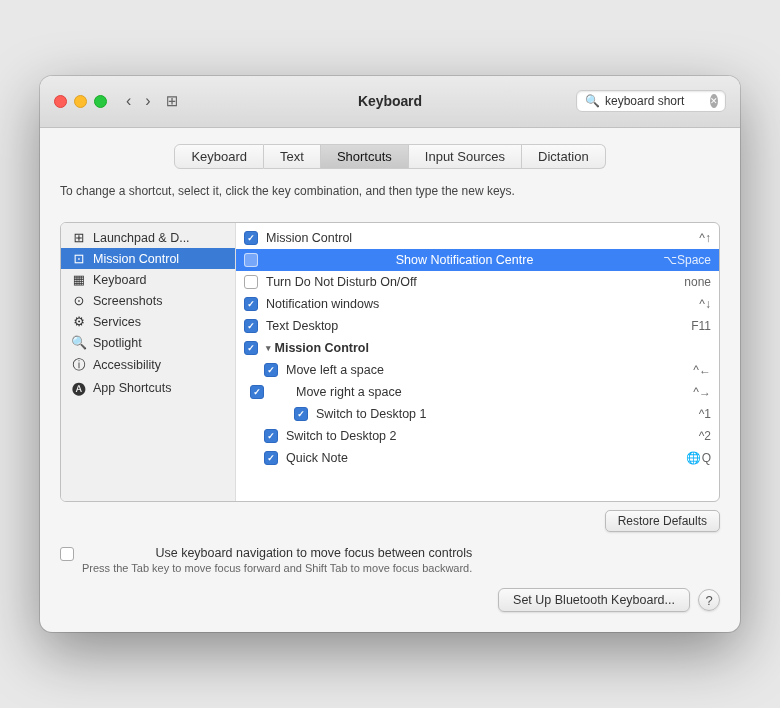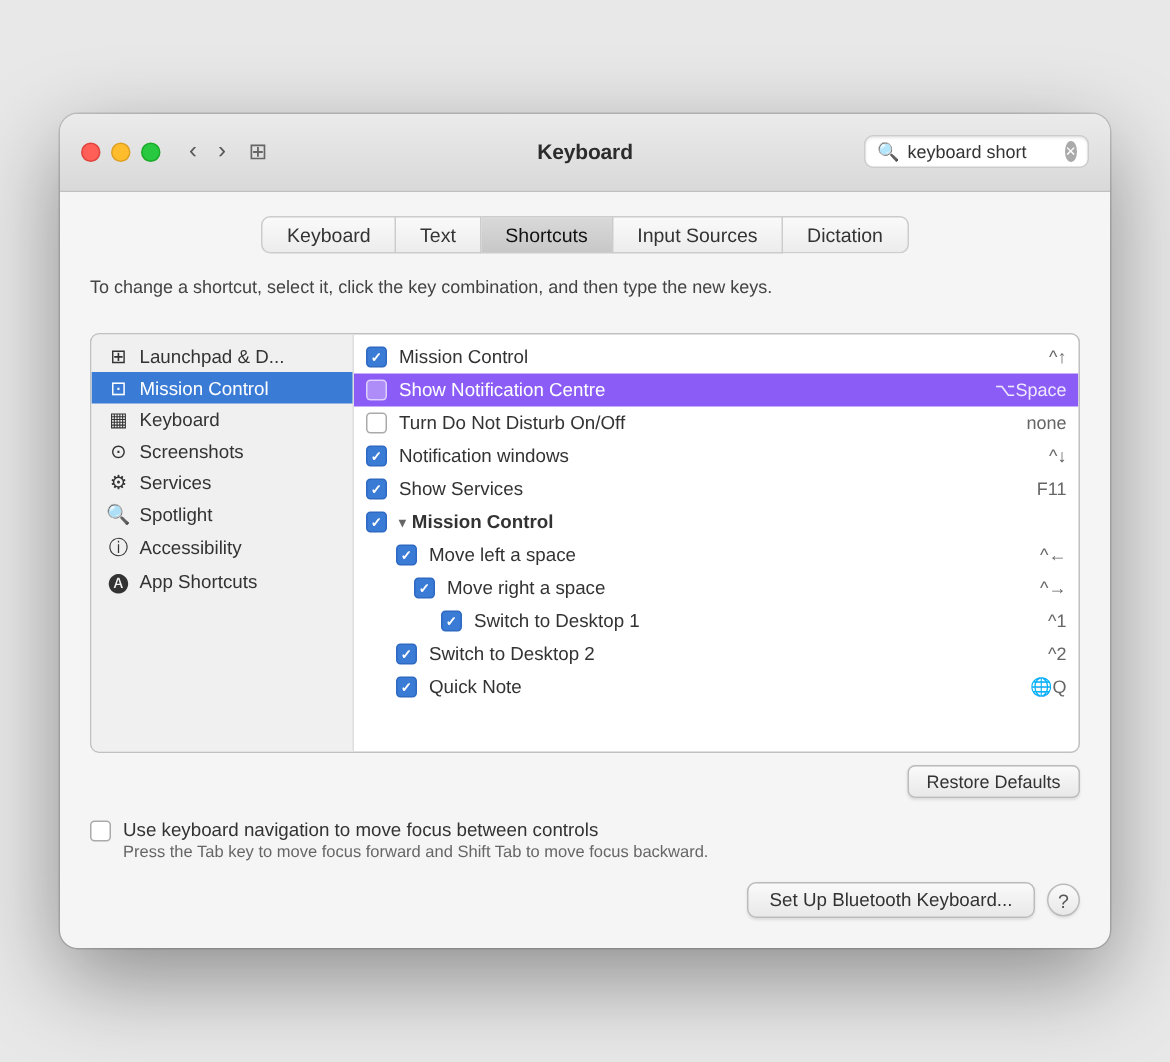--- a/index.html
+++ b/index.html
@@ -208,22 +208,23 @@
     .shortcut-row {
       display: flex;
       align-items: center;
       padding: 2px 8px;
       font-size: 12.5px;
       color: #333;
       min-height: 22px;
     }
 
     .shortcut-row.selected {
-      background: #8b5cf6;
+      background: #3b82f6;
       color: white;
+      text-align: center;
     }
 
     .shortcut-row.group-header {
       font-weight: 600;
     }
 
     .checkbox {
       width: 14px;
       height: 14px;
       border: 1px solid #aaa;
@@ -301,20 +302,21 @@
       border-radius: 3px;
       background: white;
       flex-shrink: 0;
       margin-top: 1px;
     }
 
     .nav-text-block {
       display: flex;
       flex-direction: column;
       gap: 2px;
+      text-align: right;
     }
 
     .nav-label {
       font-size: 12.5px;
       color: #333;
     }
 
     .nav-sublabel {
       font-size: 11px;
       color: #666;
@@ -458,37 +460,37 @@
         </div>
 
         <div class="shortcut-row">
           <div class="checkbox checked"></div>
           <span class="shortcut-label">Notification windows</span>
           <span class="shortcut-key">^↓</span>
         </div>
 
         <div class="shortcut-row">
           <div class="checkbox checked"></div>
-          <span class="shortcut-label">Show Services</span>
+          <span class="shortcut-label">Text Desktop</span>
           <span class="shortcut-key">F11</span>
         </div>
 
         <div class="shortcut-row group-header">
           <div class="checkbox checked"></div>
           <span class="triangle">▾</span>
           <span class="shortcut-label">Mission Control</span>
         </div>
 
         <div class="shortcut-row" style="padding-left: 28px;">
           <div class="checkbox checked"></div>
           <span class="shortcut-label">Move left a space</span>
           <span class="shortcut-key">^←</span>
         </div>
 
-        <div class="shortcut-row" style="padding-left: 40px;">
+        <div class="shortcut-row" style="padding-left: 14px; gap: 24px;">
           <div class="checkbox checked"></div>
           <span class="shortcut-label">Move right a space</span>
           <span class="shortcut-key">^→</span>
         </div>
 
         <div class="shortcut-row" style="padding-left: 28px; margin-left: 30px;">
           <div class="checkbox checked"></div>
           <span class="shortcut-label">Switch to Desktop 1</span>
           <span class="shortcut-key">^1</span>
         </div>

